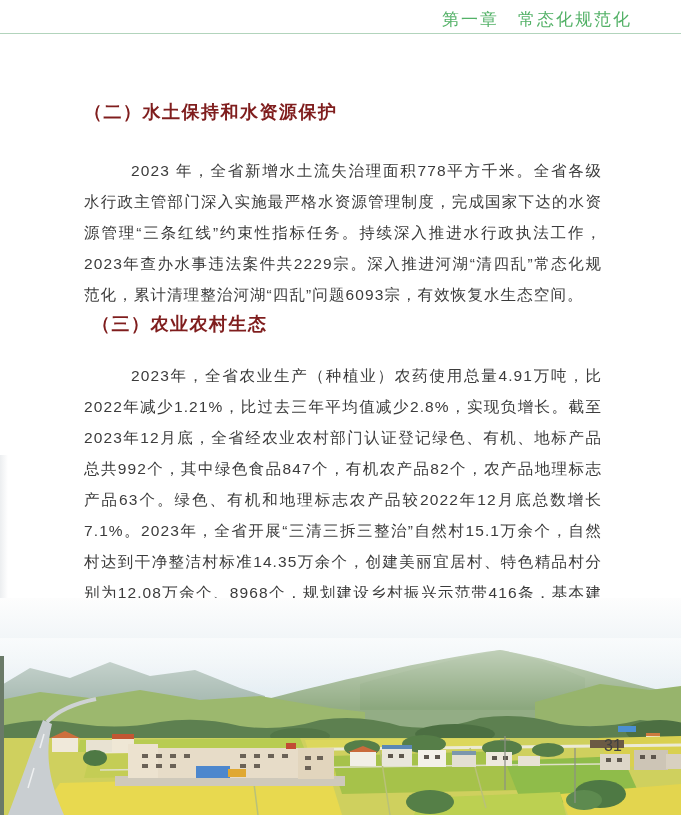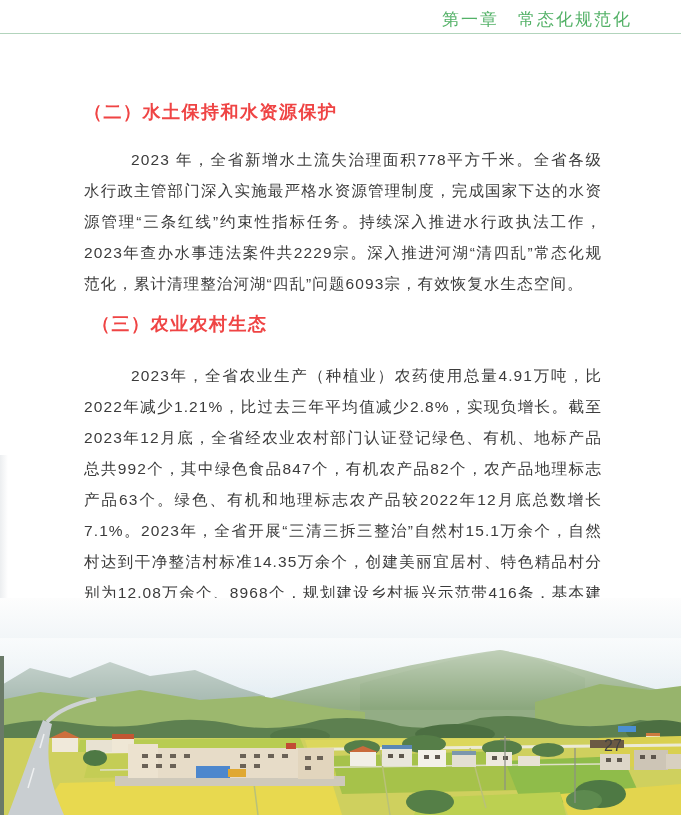--- a/index.html
+++ b/index.html
@@ -15,31 +15,31 @@
     color:var(--header-green,#53b167);
     white-space:nowrap;
   }
   .header-divider{
     position:absolute;top:33px;left:0;width:681px;height:1px;
     background:var(--divider-green,#b2d4bc);
   }
   
   .section-heading{
     position:absolute;left:84px;width:520px;
-    font-size:18px;font-weight:bold;color:#ef4444;
+    font-size:18px;font-weight:bold;color:#7f1d1d;
     letter-spacing:1.5px;margin:0;
   }
   .heading-1{top:100px;}
   .heading-2{top:312px;margin-left:8px;}
   .body-para{
     position:absolute;left:84px;width:518px;margin:0;
     font-size:15.5px;line-height:31px;letter-spacing:1.1px;
     color:#3b3b3b;text-align:justify;text-indent:47px;
   }
-  .para-1{top:144px;}
+  .para-1{top:155px;}
   .para-2{top:360px;}
   
   .page-edge{
     position:absolute;left:0;top:455px;width:8px;height:145px;
     background:linear-gradient(to right,#eceef0,rgba(255,255,255,0));
   }
   
   .photo{
     position:absolute;left:0;top:598px;width:681px;height:217px;
   }
@@ -197,13 +197,13 @@
   <ellipse cx="430" cy="204" rx="24" ry="12" fill="#557f47"></ellipse>
   <ellipse cx="95" cy="160" rx="12" ry="8" fill="#4e7944"></ellipse>
 
   <path d="M505,138 L505,192 M500,142 L510,142" stroke="#8b8f85" stroke-width="1.2" fill="none"></path>
   <path d="M575,150 L575,205" stroke="#8b8f85" stroke-width="1.2" fill="none"></path>
 
   <rect x="0" y="58" width="4" height="159" fill="#6a7a68"></rect>
 </svg>
 </div>
 
-<div class="page-number">27</div>
+<div class="page-number">31</div>
 
 </body></html>

